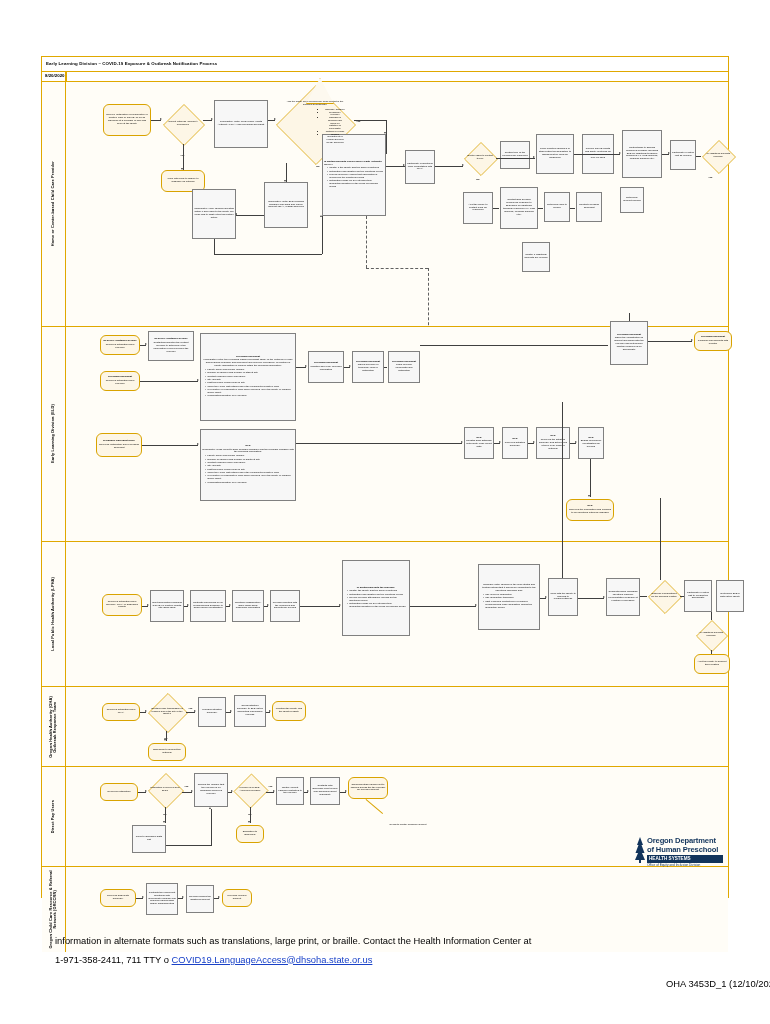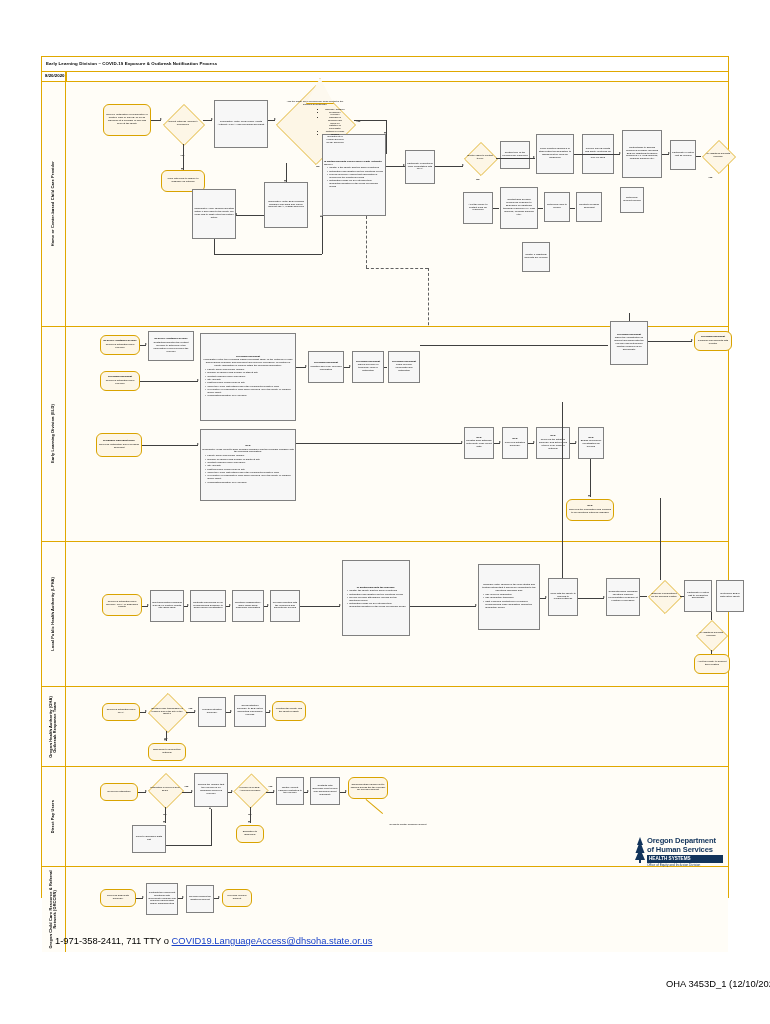--- a/index.html
+++ b/index.html
@@ -636,27 +636,28 @@
       </div>
     </div>
 
   </div>
 
   <div id="logo">
     <svg class="tree" viewBox="0 0 24 52">
       <path d="M12 0 L6 16 L9 16 L3 32 L8 32 L2 46 L10 46 L10 52 L14 52 L14 46 L22 46 L16 32 L21 32 L15 16 L18 16 Z" fill="#12345B"></path>
     </svg>
     <div class="l1">Oregon Department</div>
-    <div class="l2">of Human Services</div>
+    <div class="l2">of Human Preschool</div>
     <div class="bar">
       <span>HEALTH SYSTEMS</span>
     </div>
     <div class="sub">Office of Equity and Inclusion Division</div>
   </div>
 
   <div id="footer">
+    <p>information in alternate formats such as translations, large print, or braille. Contact the Health Information Center at</p>
     <p>
       <span>1-971-358-2411, 711 TTY  o  </span><a href="#">COVID19.LanguageAccess@dhsoha.state.or.us</a>
     </p>
   </div>
   <div id="docnum">OHA 3453D_1 (12/10/2020)</div>
 
 </div>
 
 </body></html>

